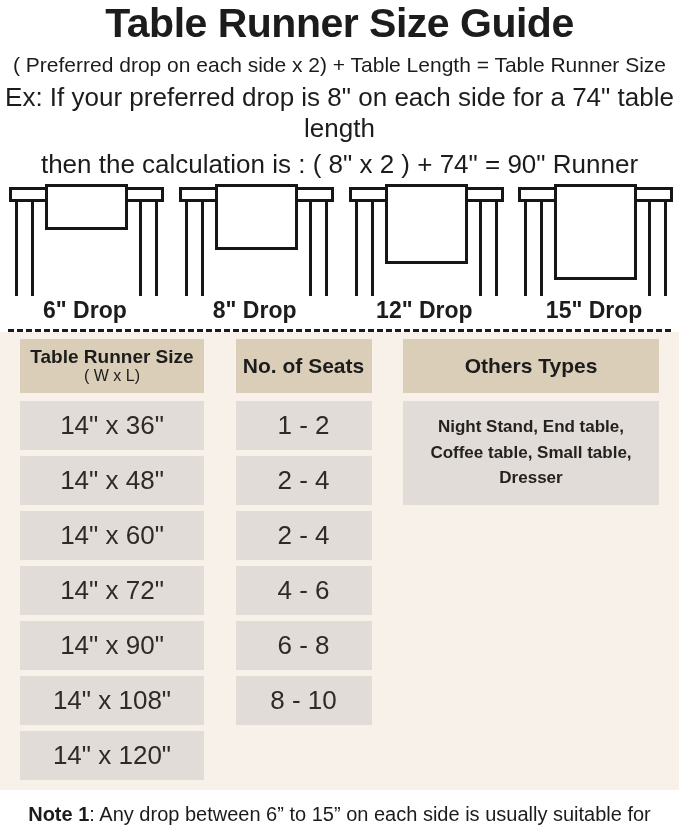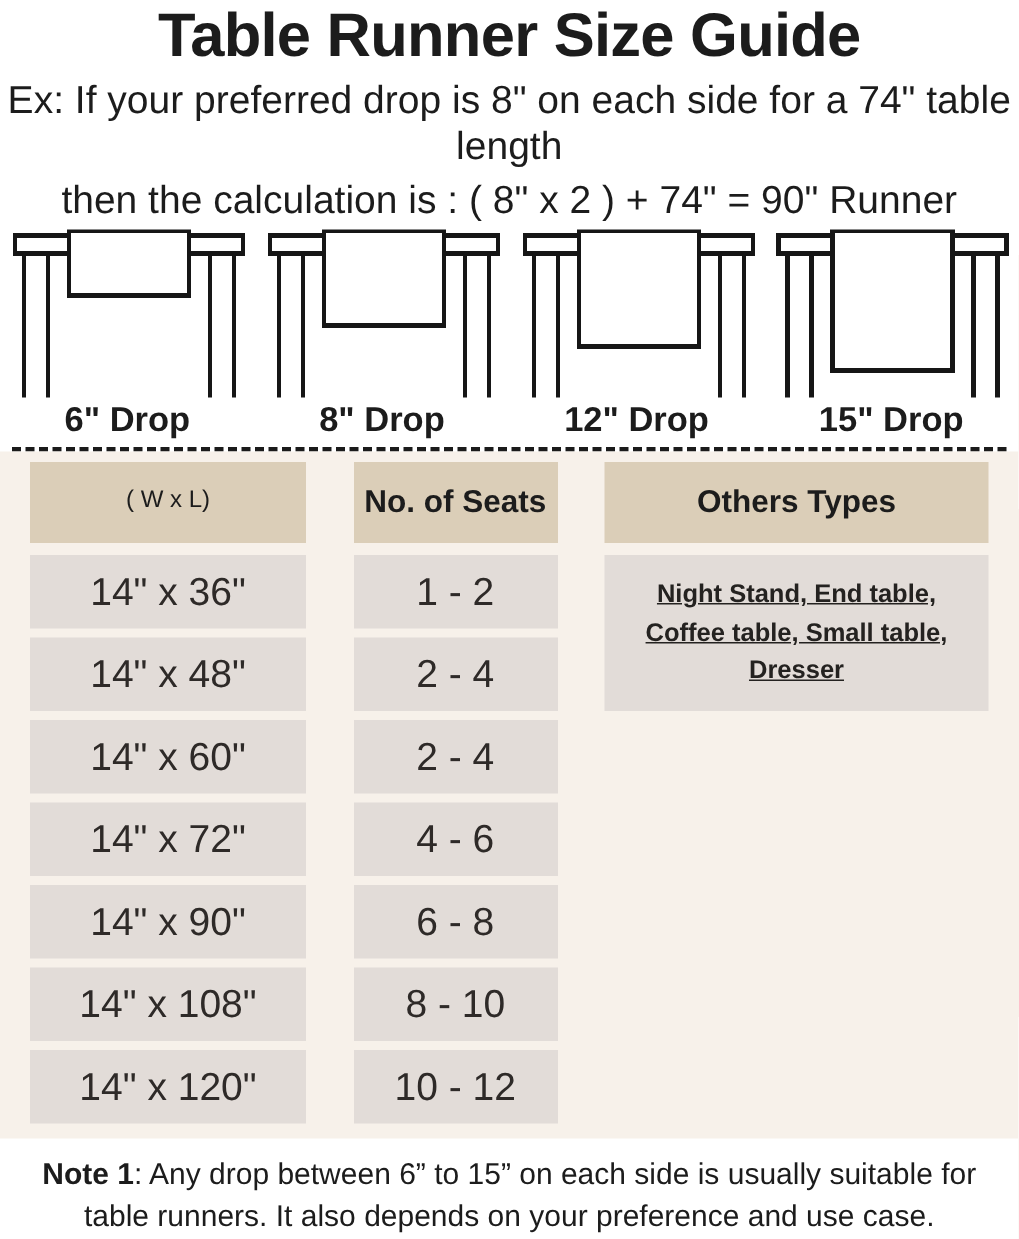--- a/index.html
+++ b/index.html
@@ -40,21 +40,21 @@
   .hcell .h1 { font-size:19px; line-height:1.15; }
   .hcell .h2 { font-size:16px; font-weight:400; line-height:1.15; }
   .col-seats .hcell, .col-types .hcell { font-size:21px; }
   .cell {
     background:var(--cell_bg,#e2dcd8); height:49px;
     display:flex; align-items:center; justify-content:center;
     font-size:26px; color:#2e2a28;
   }
   .group {
     font-size:17px; font-weight:700; line-height:1.5;
-    text-align:center; padding:2px 12px; color:#242220;text-decoration:underline;
+    text-align:center; padding:2px 12px; color:#242220;
   }
   .g1 { height:104px; }
   .g2 { height:49px; }
   .g3 { height:214px; }
 
   .notes { padding:9px 6px 0; text-align:center; font-size:20px; line-height:1.4; color:#1c1c1c; }
   .notes p { margin:1px 0; }
   .notes b { font-weight:700; }
 
   .illo rect { fill:#ffffff; stroke:#161616; }
@@ -62,20 +62,21 @@
   .tabletop { stroke-width:3; }
   .runner { stroke-width:3; }
 </style>
 </head>
 <body>
 
 <div class="page">
 
   <div class="top">
     <h1 class="title">Table Runner Size Guide</h1>
+    <p class="formula">( Preferred drop on each side x 2) + Table Length = Table Runner Size</p>
     <p class="ex">Ex: If your preferred drop is 8" on each side for a 74" table length</p>
     <p class="ex">then the calculation is : ( 8" x 2 ) + 74" = 90" Runner</p>
   </div>
 
   <div class="illos">
     <div class="illo">
       <svg width="170" height="112" viewBox="0 0 170 112" shape-rendering="crispEdges">
         <rect class="leg" x="16" y="14" width="16" height="104"></rect>
         <rect class="leg" x="140" y="14" width="16" height="104"></rect>
         <rect class="tabletop" x="10" y="4" width="152" height="12"></rect>
@@ -111,40 +112,40 @@
       <div class="drop-label">15" Drop</div>
     </div>
   </div>
 
   <div class="dashed"></div>
 
   <div class="size-table">
 
     <div class="col col-size">
       <div class="hcell">
+        <div class="h1">Table Runner Size</div>
         <div class="h2">( W x L)</div>
       </div>
       <div class="cell">14" x 36"</div>
       <div class="cell">14" x 48"</div>
       <div class="cell">14" x 60"</div>
       <div class="cell">14" x 72"</div>
       <div class="cell">14" x 90"</div>
       <div class="cell">14" x 108"</div>
       <div class="cell">14" x 120"</div>
     </div>
 
     <div class="col col-seats">
       <div class="hcell">No. of Seats</div>
       <div class="cell">1 - 2</div>
       <div class="cell">2 - 4</div>
       <div class="cell">2 - 4</div>
       <div class="cell">4 - 6</div>
       <div class="cell">6 - 8</div>
       <div class="cell">8 - 10</div>
-      <div class="cell">10 - 12</div>
     </div>
 
     <div class="col col-types">
       <div class="hcell">Others Types</div>
       <div class="cell group g1">Night Stand, End table, Coffee table, Small table, Dresser</div>
     </div>
 
   </div>
 
   <div class="notes">

